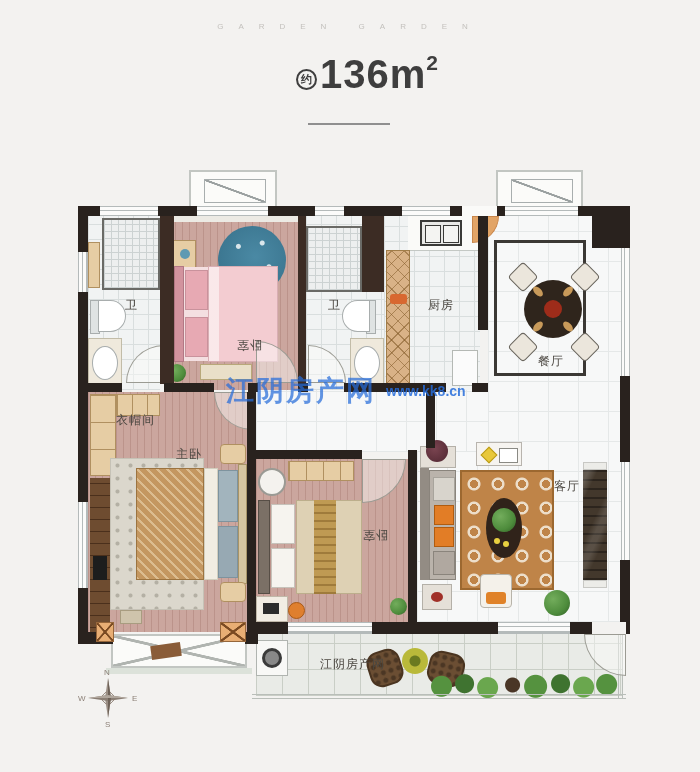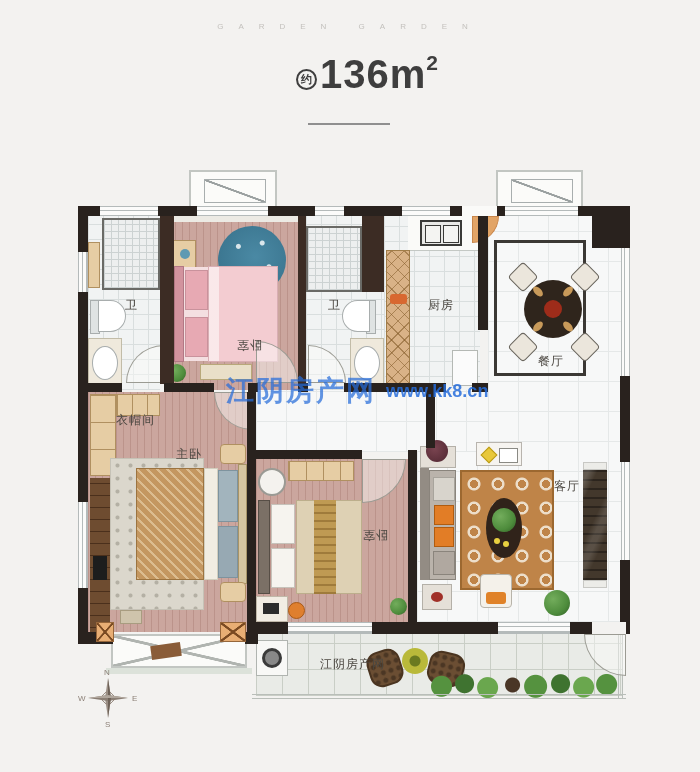--- a/index.html
+++ b/index.html
@@ -32,21 +32,21 @@
   .balctile{background-color:#e9ebe7;background-image:repeating-linear-gradient(0deg,#c9cec6 0 1px,transparent 1px 26px),repeating-linear-gradient(90deg,#c9cec6 0 1px,transparent 1px 26px);}
   .label{position:absolute;z-index:6;font-size:12px;color:#4b4741;letter-spacing:1px;white-space:nowrap;}
   .flip{transform:rotate(180deg);}
   .tan{background:#e6cda4;border:1px solid #b09060;box-sizing:border-box;}
   .diag{background-image:linear-gradient(to top right,transparent 47%,#9aa0a0 48% 52%,transparent 53%);}
   .xpad{background:#e8ae74;border:1px solid #96663a;box-sizing:border-box;background-image:linear-gradient(to top right,transparent 45%,#7a4a22 47% 53%,transparent 55%),linear-gradient(to bottom right,transparent 45%,#7a4a22 47% 53%,transparent 55%);z-index:5;}
   .greenplant{border-radius:50%;background:radial-gradient(circle at 35% 35%,#73ad5c,#4e8c3c 60%,#2f5c24);}
   
   .watermark{position:absolute;top:372px;left:226px;z-index:7;display:flex;align-items:center;}
   .wm-name{font-size:28px;font-weight:700;letter-spacing:2px;color:rgba(38,108,218,.72);}
-  .wm-url{font-size:18px;font-weight:700;margin-left:10px;color:rgba(38,108,218,.85);}
+  .wm-url{font-size:14px;font-weight:700;margin-left:10px;color:rgba(38,108,218,.85);}
   
   .compass{position:absolute;left:78px;top:668px;width:60px;height:62px;z-index:6;color:#8d8178;}
   .compass span{position:absolute;font-size:8px;}
 </style>
 </head>
 <body>
 
 <div class="letterhead">GARDEN GARDEN</div>
 
 <div class="title-row">

